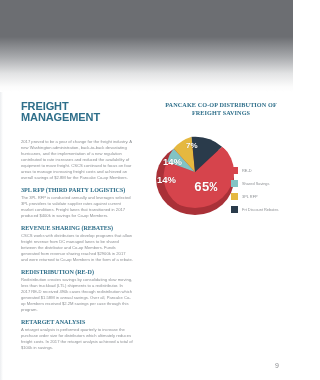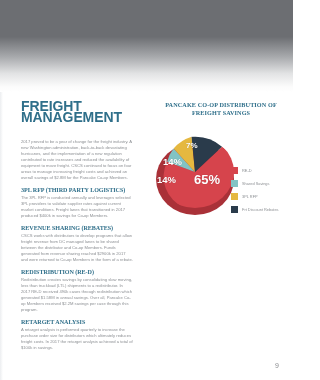--- a/index.html
+++ b/index.html
@@ -27,21 +27,21 @@
     position: absolute; left: 3px; top: 92px; width: 290px; height: 288px;
     background: #ffffff;
   }
 
   
   .col-left {
     position: absolute; left: 18px; top: 9px; width: 112px;
   }
   .main-title {
     font-family: "Liberation Sans", sans-serif;
-    font-size: 14px; font-weight: bold; letter-spacing: -0.1px;
+    font-size: 11px; font-weight: bold; letter-spacing: -0.1px;
     color: #2f6f8a; line-height: 11px;
     margin-bottom: 16px;
   }
   .sec-head {
     font-family: "Liberation Serif", serif;
     font-size: 6.1px; font-weight: bold; letter-spacing: -0.05px;
     color: #2f6f8a; line-height: 7.4px;
     margin-top: 5.5px; margin-bottom: 1.2px;
   }
   .body-txt {
@@ -77,21 +77,21 @@
     overflow: hidden;
   }
 
   .lbl {
     position: absolute;
     font-family: "Liberation Sans", sans-serif;
     font-weight: bold; color: #ffffff;
     text-shadow: 0 0 1px rgba(0,0,0,0.25);
     white-space: nowrap;
   }
-  .lbl-65 { font-size: 13px; left: 41px; top: 44px; }
+  .lbl-65 { font-size: 13px; left: 41px; top: 52px; font-family: Liberation Mono, monospace; }
   .lbl-14a { font-size: 9.5px; left: 4px;  top: 46px; }
   .lbl-14b { font-size: 9.5px; left: 10px; top: 28px; }
   .lbl-7  { font-size: 8px;  left: 33px; top: 13px; }
 
   .legend {
     position: absolute; left: 80px; top: 40px; width: 60px;
   }
   .legend-row {
     display: flex; align-items: center; height: 13px;
   }

